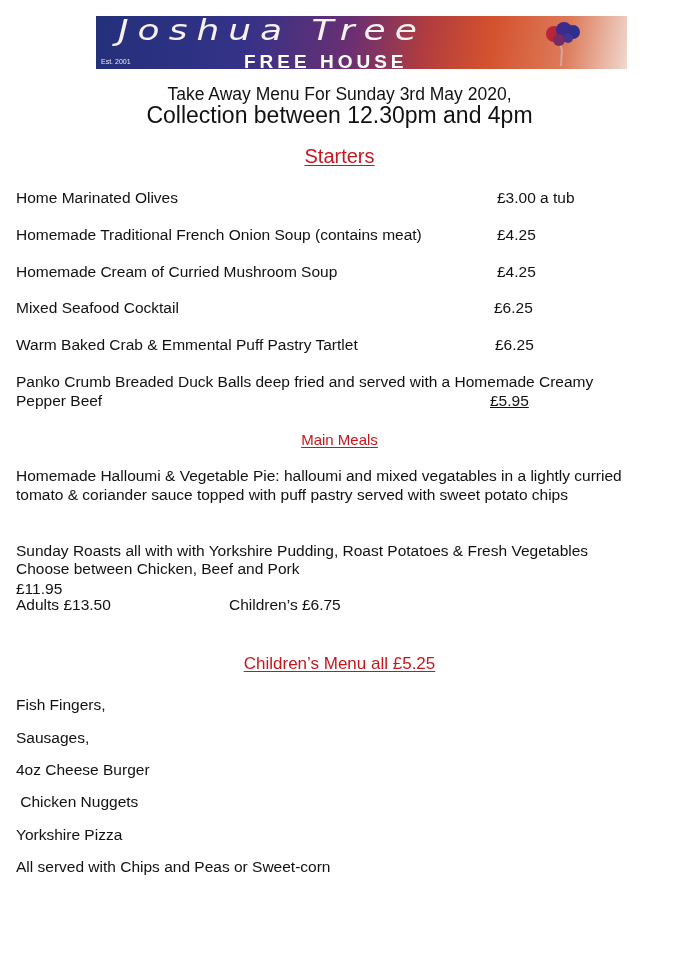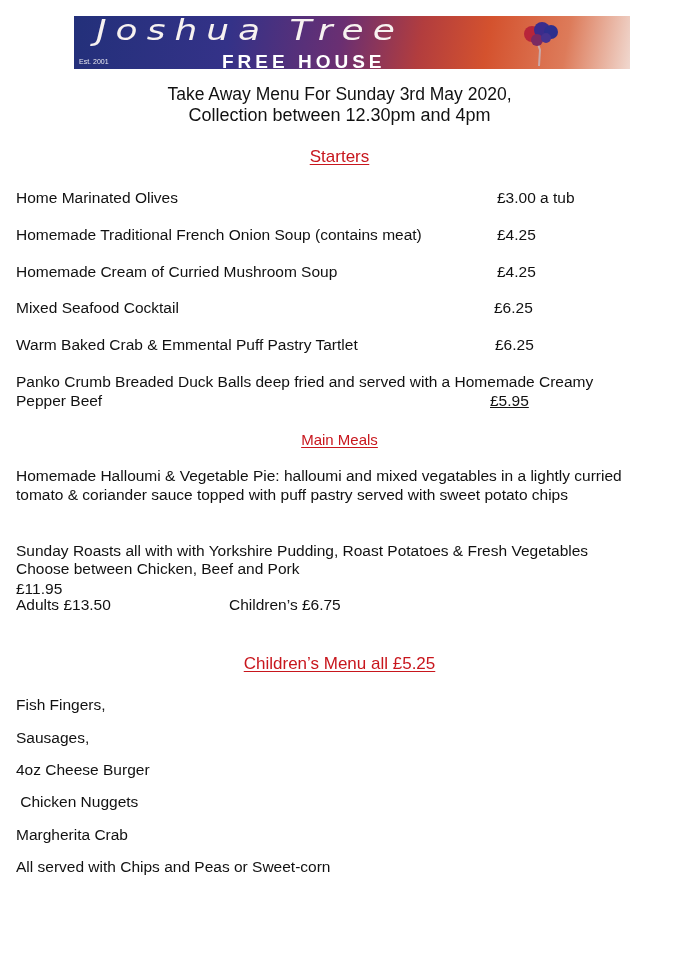--- a/index.html
+++ b/index.html
@@ -7,23 +7,24 @@
     width: 679px; height: 960px; position: relative; overflow: hidden;
     font-family: "Liberation Sans", sans-serif; color: #111111;
   }
   .abs { position: absolute; white-space: nowrap; }
   .txt { font-size: 15.5px; line-height: 19px; }
   .center { left: 0; width: 679px; text-align: center; }
   .heading { color: #c8161d; text-decoration: underline; text-decoration-thickness: 1px; text-underline-offset: 2px; }
 
   
   .logo {
-    position: absolute; left: 74px; top: 16px; width: 556px; height: 53px;
+    position: absolute; left: 96px; top: 16px; width: 504px; height: 53px;
     background: linear-gradient(100deg, #23307a 0%, #343288 28%, #6a2f72 48%, #b23d3e 62%, #d4522e 74%, #dd7b5a 88%, #f0d8cf 100%);
     overflow: hidden;
+    padding-left: 27px;
   }
   .logo-title {
     position: absolute; left: 22px; top: -2px; font-size: 36px; letter-spacing: 9px;
     color: #f7f2f0; font-family: "DejaVu Sans", sans-serif; font-weight: normal;
     font-style: italic; transform: scaleY(0.8); transform-origin: top left;
   }
   .logo-sub {
     position: absolute; left: 148px; top: 35px; font-size: 19px; letter-spacing: 4px;
     color: #ffffff; font-weight: bold;
   }
@@ -43,23 +44,23 @@
     <path d="M21 46 L22 30 L20 24" stroke="#c9a9a9" stroke-width="2" fill="none"></path>
     <circle cx="14" cy="14" r="8" fill="#b8253a"></circle>
     <circle cx="24" cy="10" r="8" fill="#3b2c8c"></circle>
     <circle cx="33" cy="12" r="7" fill="#2d2f8e"></circle>
     <circle cx="19" cy="20" r="6" fill="#7a2a62"></circle>
     <circle cx="28" cy="18" r="5" fill="#45338f"></circle>
   </svg>
 </div>
 
 <div class="abs center" style="top:84px; font-size:17.5px; line-height:21px;">Take Away Menu For Sunday 3rd May 2020,</div>
-<div class="abs center" style="top:105px; font-size:18px; line-height:21px;">Collection between 12.30pm and 4pm</div>
+<div class="abs center" style="top:105px; font-size:23px; line-height:21px;">Collection between 12.30pm and 4pm</div>
 
-<div class="abs center" style="top:146px; font-size:17px; line-height:21px;">
+<div class="abs center" style="top:146px; font-size:20px; line-height:21px;">
   <span class="heading">Starters</span>
 </div>
 
 <div class="abs txt" style="left:16px; top:188px;">Home Marinated Olives</div>
 <div class="abs txt" style="left:497px; top:188px;">£3.00 a tub</div>
 
 <div class="abs txt" style="left:16px; top:225px;">Homemade Traditional French Onion Soup (contains meat)</div>
 <div class="abs txt" style="left:497px; top:225px;">£4.25</div>
 
 <div class="abs txt" style="left:16px; top:262px;">Homemade Cream of Curried Mushroom Soup</div>
@@ -89,14 +90,14 @@
 <div class="abs txt" style="left:229px; top:595px;">Children’s £6.75</div>
 
 <div class="abs center" style="top:653px; font-size:17px; line-height:21px;">
   <span class="heading">Children’s Menu all £5.25</span>
 </div>
 
 <div class="abs txt" style="left:16px; top:695px;">Fish Fingers,</div>
 <div class="abs txt" style="left:16px; top:728px;">Sausages,</div>
 <div class="abs txt" style="left:16px; top:760px;">4oz Cheese Burger</div>
 <div class="abs txt" style="left:16px; top:792px; white-space:pre;"> Chicken Nuggets</div>
-<div class="abs txt" style="left:16px; top:825px;">Margherita Crab</div>
+<div class="abs txt" style="left:16px; top:825px;">Yorkshire Pizza</div>
 <div class="abs txt" style="left:16px; top:857px;">All served with Chips and Peas or Sweet-corn</div>
 
 </body></html>

